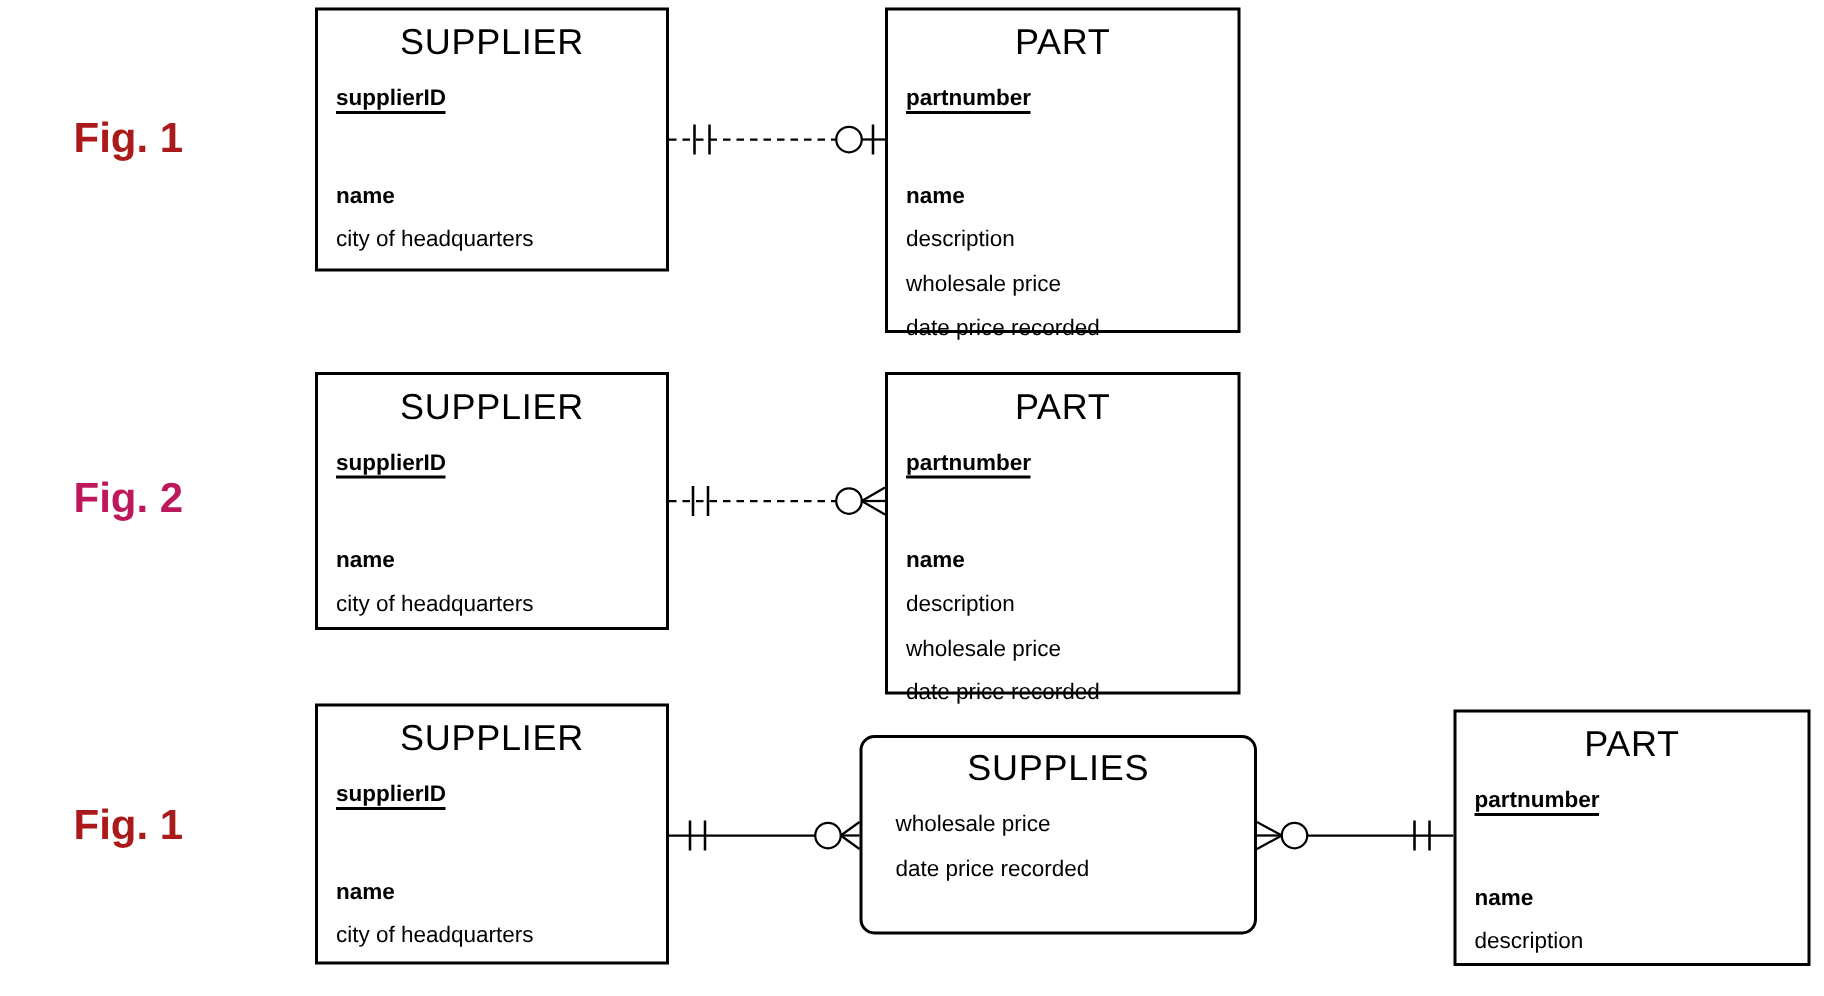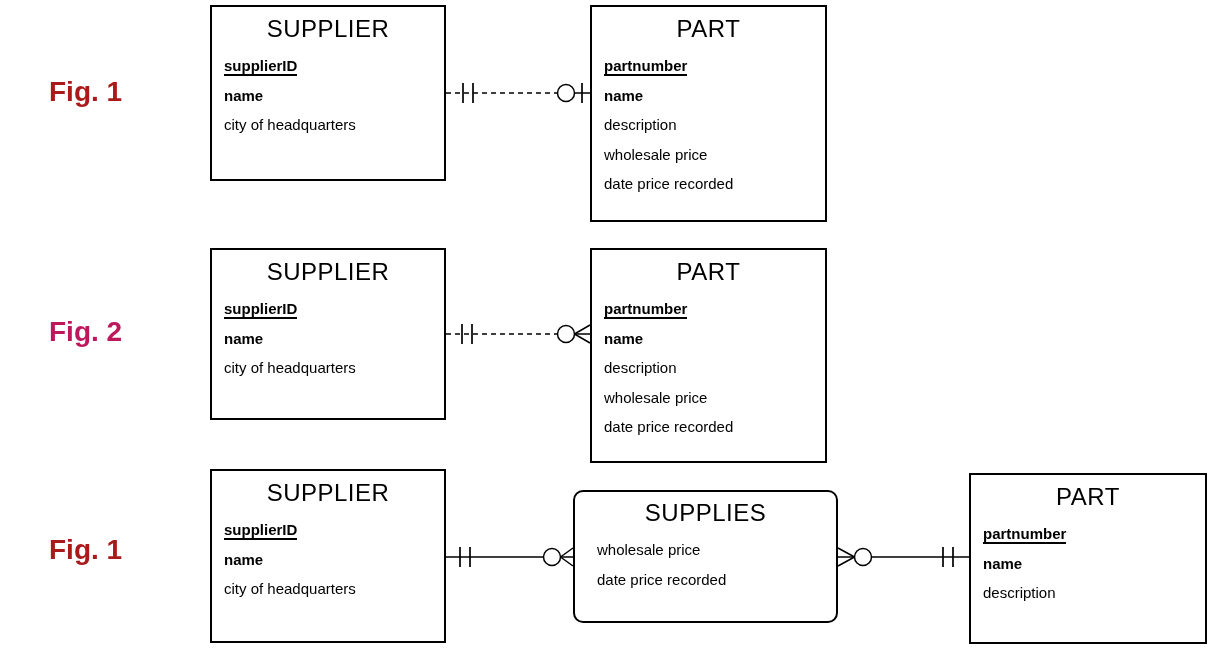--- a/index.html
+++ b/index.html
@@ -16,21 +16,21 @@
   .fig3-label{top:534px;}
   .entity{
     position:absolute;border:2px solid #000;background:#fff;box-sizing:border-box;
   }
   .entity-title{
     text-align:center;font-size:24px;line-height:33px;padding-top:5px;
     letter-spacing:0.5px;
   }
   .attrs{margin-top:6px;padding-left:12px;padding-right:6px;font-size:15px;line-height:29.5px;}
   .attr{white-space:nowrap;}
-  .attr.b{font-weight:bold;}
+  .attr.b{font-weight:bold;margin-top:35px;}
   .attr .key{font-weight:bold;border-bottom:2px solid #000;padding-bottom:0;}
   .assoc{border-radius:10px;}
   .assoc .attrs{padding-left:22px;}
   .f1-supplier{left:210px;top:5px;width:236px;height:176px;}
   .f1-part{left:590px;top:5px;width:237px;height:217px;}
   .f2-supplier{left:210px;top:248px;width:236px;height:172px;}
   .f2-part{left:590px;top:248px;width:237px;height:215px;}
   .f3-supplier{left:210px;top:469px;width:236px;height:174px;}
   .f3-supplies{left:573px;top:490px;width:265px;height:133px;}
   .f3-part{left:969px;top:473px;width:238px;height:171px;}

